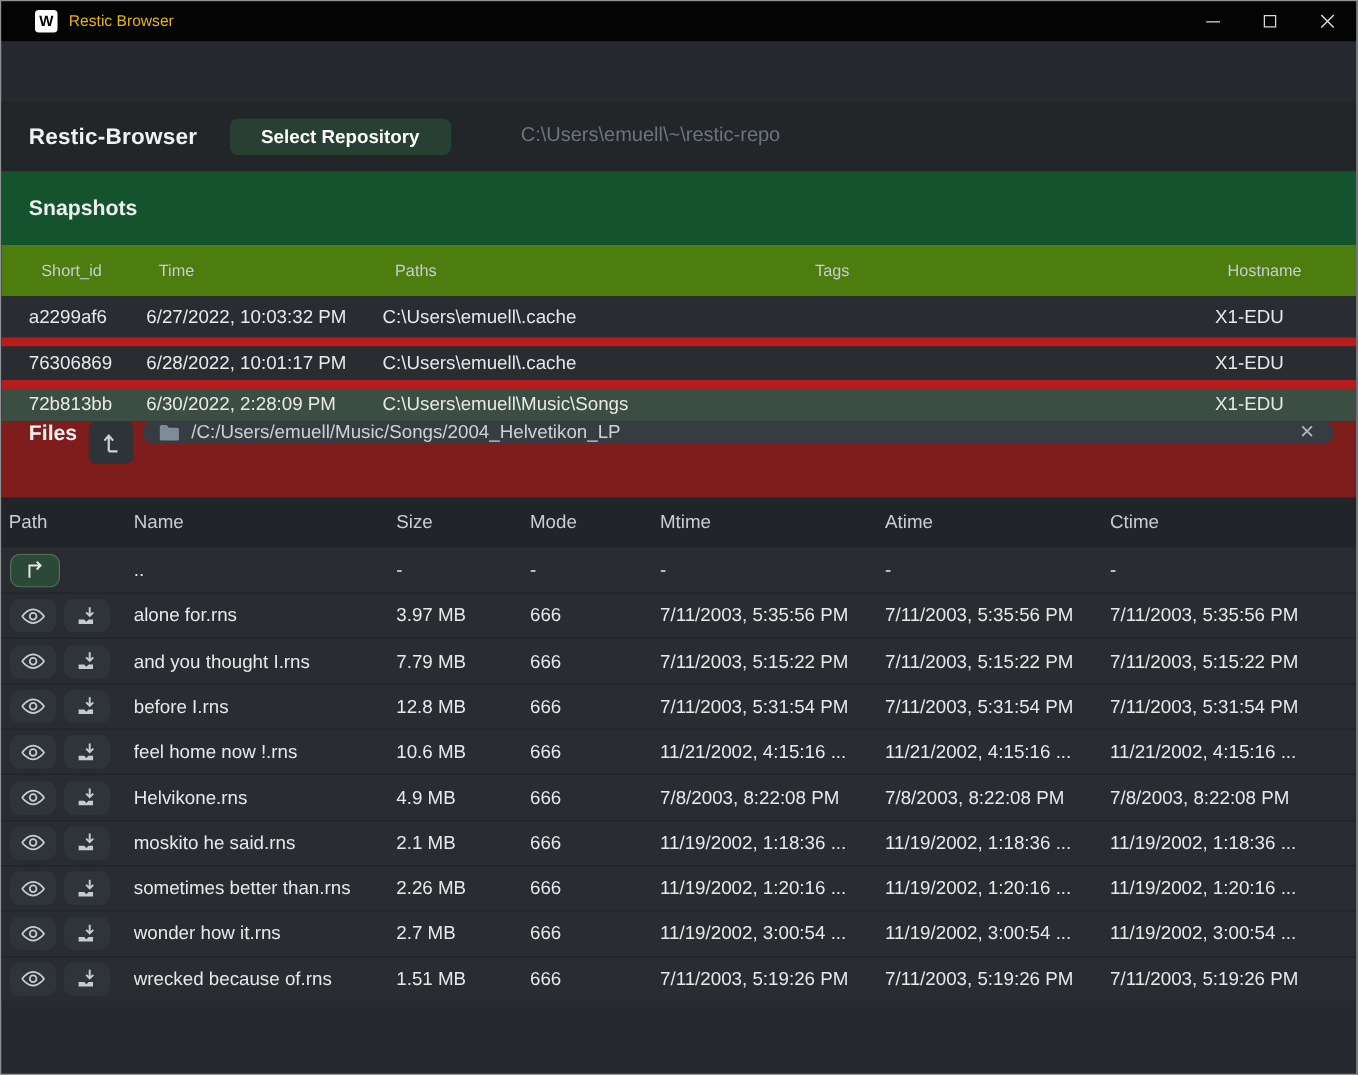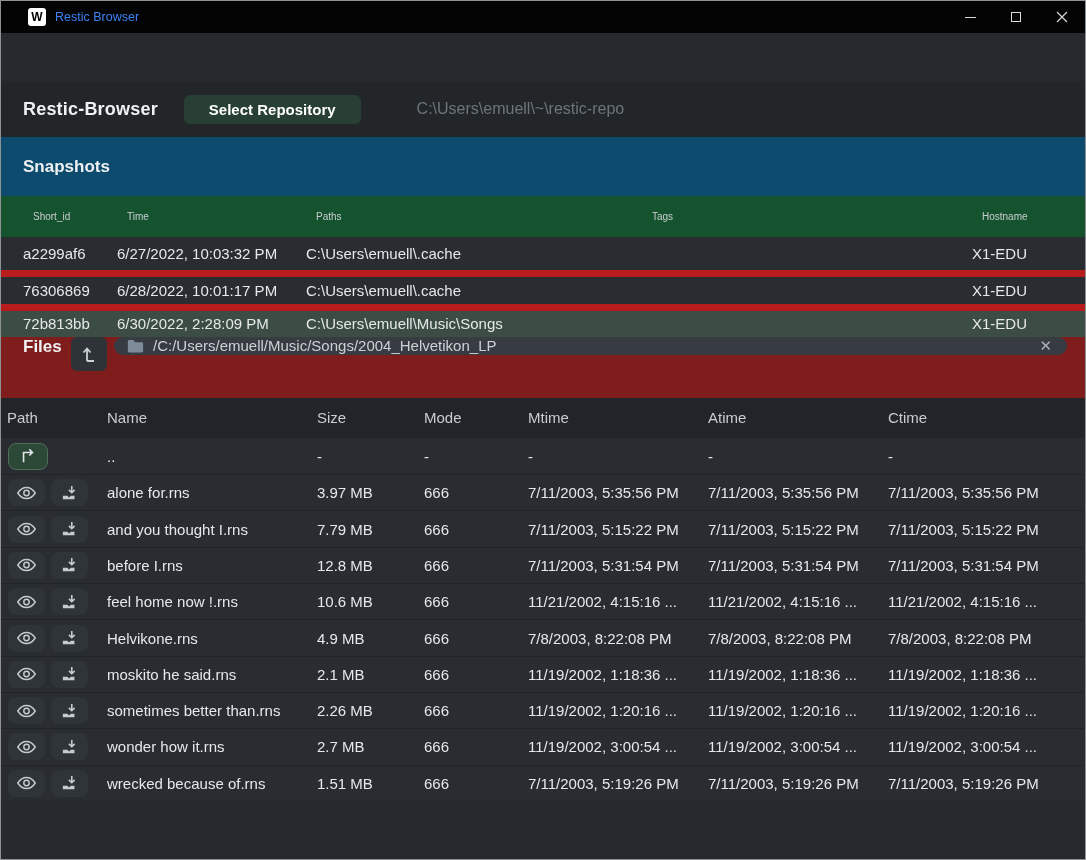--- a/index.html
+++ b/index.html
@@ -11,37 +11,37 @@
     font-family: "Liberation Sans", sans-serif;
     color: #e7e9eb;
     overflow: hidden;
     position: relative;
   }
   
   .titlebar { height: 32px; background: #040404; display: flex; align-items: center; padding-left: 27px; }
   .app-icon { width: 18px; height: 18px; background: #ffffff; border-radius: 3px;
     display: flex; align-items: center; justify-content: center;
     color: #000; font-weight: 800; font-size: 12px; }
-  .titlebar-title { margin-left: 9px; font-size: 12.5px; color: #3b82f6; }
+  .titlebar-title { margin-left: 9px; font-size: 12.5px; color: #eab308; }
   .win-controls { margin-left: auto; display: flex; height: 100%; }
   .win-ctrl { width: 46px; height: 100%; display: flex; align-items: center; justify-content: center; background: transparent; border: none; cursor: default; }
   .min-glyph { width: 11px; height: 1px; background: #d9d9d9; display: block; }
   .max-glyph { width: 10px; height: 10px; border: 1px solid #d9d9d9; display: block; }
   
   .topbar { height: 56px; background: #232629; display: flex; align-items: center; padding: 0 22px; margin-top: 48px; }
   .app-name { font-size: 18px; font-weight: 700; color: #f0f1f2; letter-spacing: .2px; }
   .repo-btn { margin-left: 26px; height: 29px; padding: 0 25px; background: #283f33;
     border: none; border-radius: 6px; color: #ffffff; font-weight: 700; font-size: 15px;
     font-family: inherit; }
   .repo-path { margin-left: 56px; color: #6c747d; font-size: 16px; }
   
-  .section-title-band { height: 59px; background: #0c4a6e; display: flex; align-items: center;
+  .section-title-band { height: 59px; background: #14532d; display: flex; align-items: center;
     padding: 0 22px; font-size: 17px; font-weight: 700; color: #eef0f1; }
   .snap-grid { display: grid; grid-template-columns: 94px 189px 336px 330px 1fr; align-items: center; padding: 0 22px; }
-  .snap-header { height: 41px; background: #14532d; font-size: 10px; color: #c9cdd2; padding-left: 32px; }
+  .snap-header { height: 41px; background: #4d7c0f; font-size: 13px; color: #c9cdd2; padding-left: 32px; }
   .snap-rows { background: #292c30; }
   .snap-row { height: 33.3px; font-size: 15px; color: #e6e8ea; cursor: default; }
   .snap-row + .snap-row { border-top: 7px solid #b91c1c; }
   .snap-row.selected { background: #3c4d43; }
   
   .files-band { height: 61px; background: #7f1d1d; display: flex; align-items: flex-start; padding: 0 18px 0 22px; }
   .files-label { font-size: 17px; font-weight: 700; width: 48px; color: #eef0f1; }
   .levelup-btn { width: 36px; height: 34px; border-radius: 6px; background: #2e3338; border: none;
     display: flex; align-items: center; justify-content: center; }
   .pathbar { flex: 1; margin-left: 7px; height: 18px; background: #373c42; border-radius: 16px;

